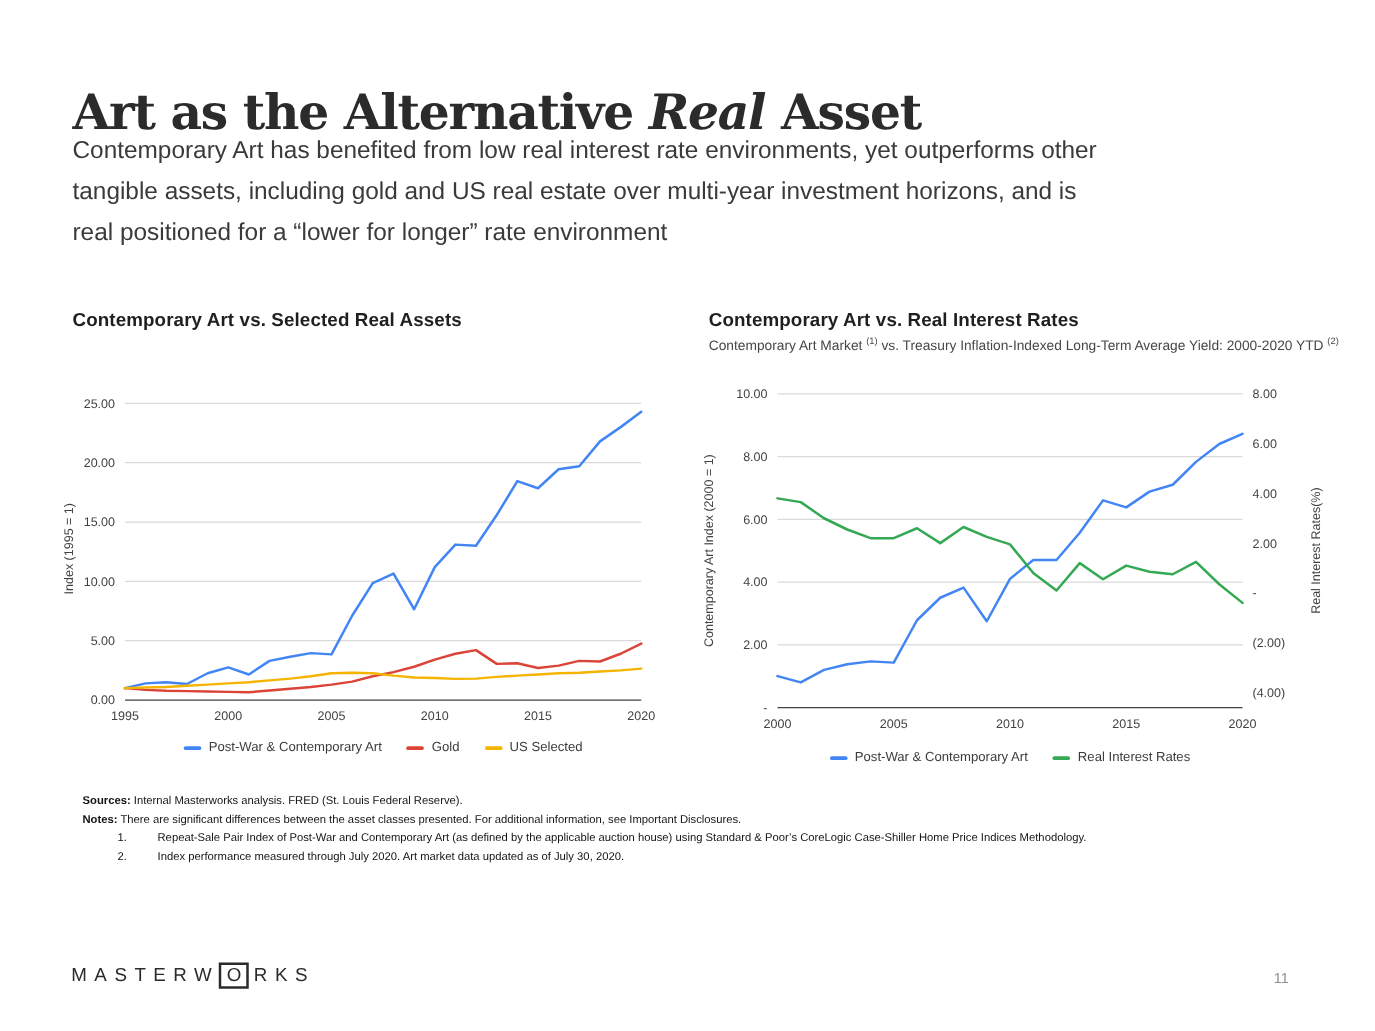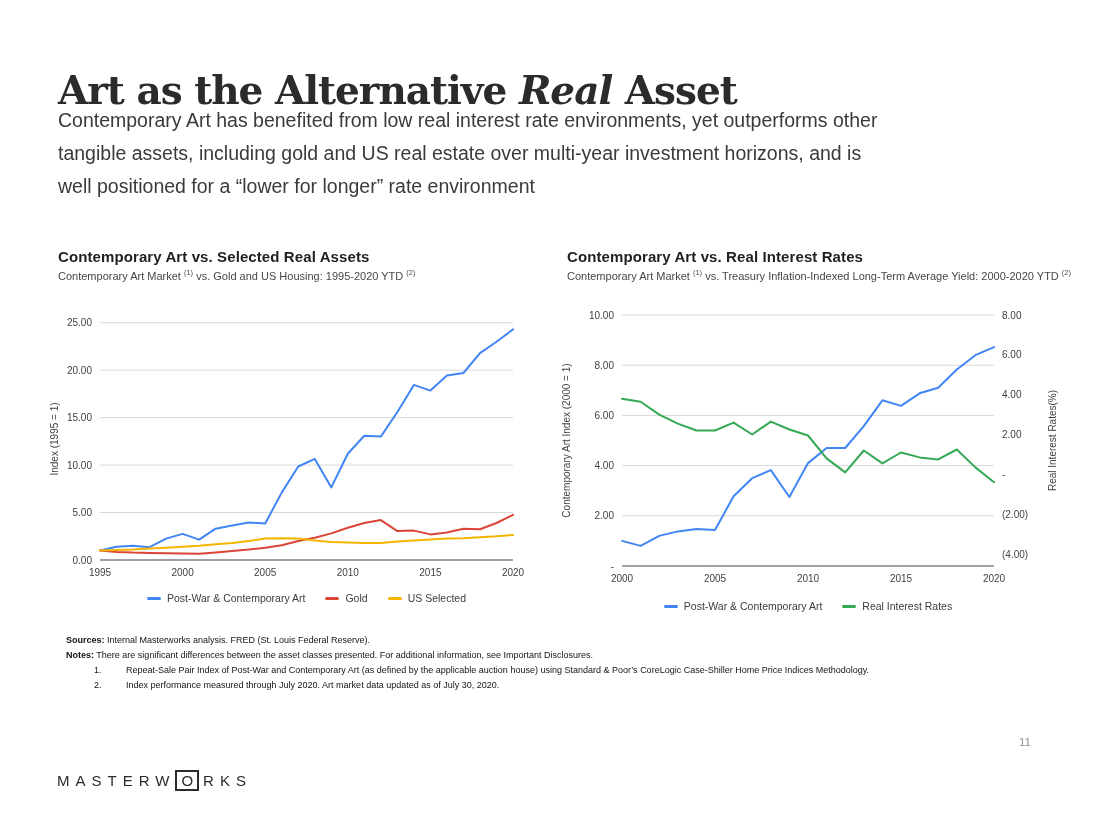--- a/index.html
+++ b/index.html
@@ -41,39 +41,38 @@
   .disclaimer{position:absolute;left:66px;top:740px;width:1000px;font-size:11px;color:#222;white-space:pre-wrap;}
   
   .logo{
     position:absolute;left:57px;top:770px;font-size:15px;font-weight:500;color:#2b2b2b;
     letter-spacing:6px;display:flex;align-items:center;
   }
   .logo .o-box{
     border:2px solid #2b2b2b;padding:0 1px 0 4px;margin:0 4px 0 0;letter-spacing:3px;
     display:inline-block;line-height:17px;
   }
-  .page-num{position:absolute;right:46px;top:736px;font-size:11.5px;color:#8f8f8f;}
+  .page-num{position:absolute;right:46px;top:777px;font-size:11.5px;color:#8f8f8f;}
   svg text{font-family:"Liberation Sans",sans-serif;}
 </style>
 </head>
 <body>
 
 <div class="slide">
 
   <h1 class="headline"><span>Art as the Alternative </span><span class="it">Real</span><span> Asset</span></h1>
 
   <div class="lede">
     <div>Contemporary Art has benefited from low real interest rate environments, yet outperforms other</div>
     <div>tangible assets, including gold and US real estate over multi-year investment horizons, and is</div>
-    <div>well positioned for a “lower for longer” rate environment</div>
+    <div>real positioned for a “lower for longer” rate environment</div>
   </div>
 
   <div class="chart-block left">
     <div class="chart-title">Contemporary Art vs. Selected Real Assets</div>
-    <div class="chart-sub"><span>Contemporary Art Market </span><sup>(1)</sup><span> vs. Gold and US Housing: 1995-2020 YTD </span><sup>(2)</sup></div>
     <svg class="chart-svg" width="490" height="300">
         <line x1="50" x2="463" y1="265" y2="265" stroke="#424242" stroke-width="1"></line>
         <text x="42" y="268.5" text-anchor="end" font-size="10" fill="#424242">0.00</text>
         <line x1="50" x2="463" y1="217.54901960784315" y2="217.54901960784315" stroke="#d9d9d9" stroke-width="1"></line>
         <text x="42" y="221.04901960784315" text-anchor="end" font-size="10" fill="#424242">5.00</text>
         <line x1="50" x2="463" y1="170.09803921568627" y2="170.09803921568627" stroke="#d9d9d9" stroke-width="1"></line>
         <text x="42" y="173.59803921568627" text-anchor="end" font-size="10" fill="#424242">10.00</text>
         <line x1="50" x2="463" y1="122.64705882352942" y2="122.64705882352942" stroke="#d9d9d9" stroke-width="1"></line>
         <text x="42" y="126.14705882352942" text-anchor="end" font-size="10" fill="#424242">15.00</text>
         <line x1="50" x2="463" y1="75.19607843137254" y2="75.19607843137254" stroke="#d9d9d9" stroke-width="1"></line>

